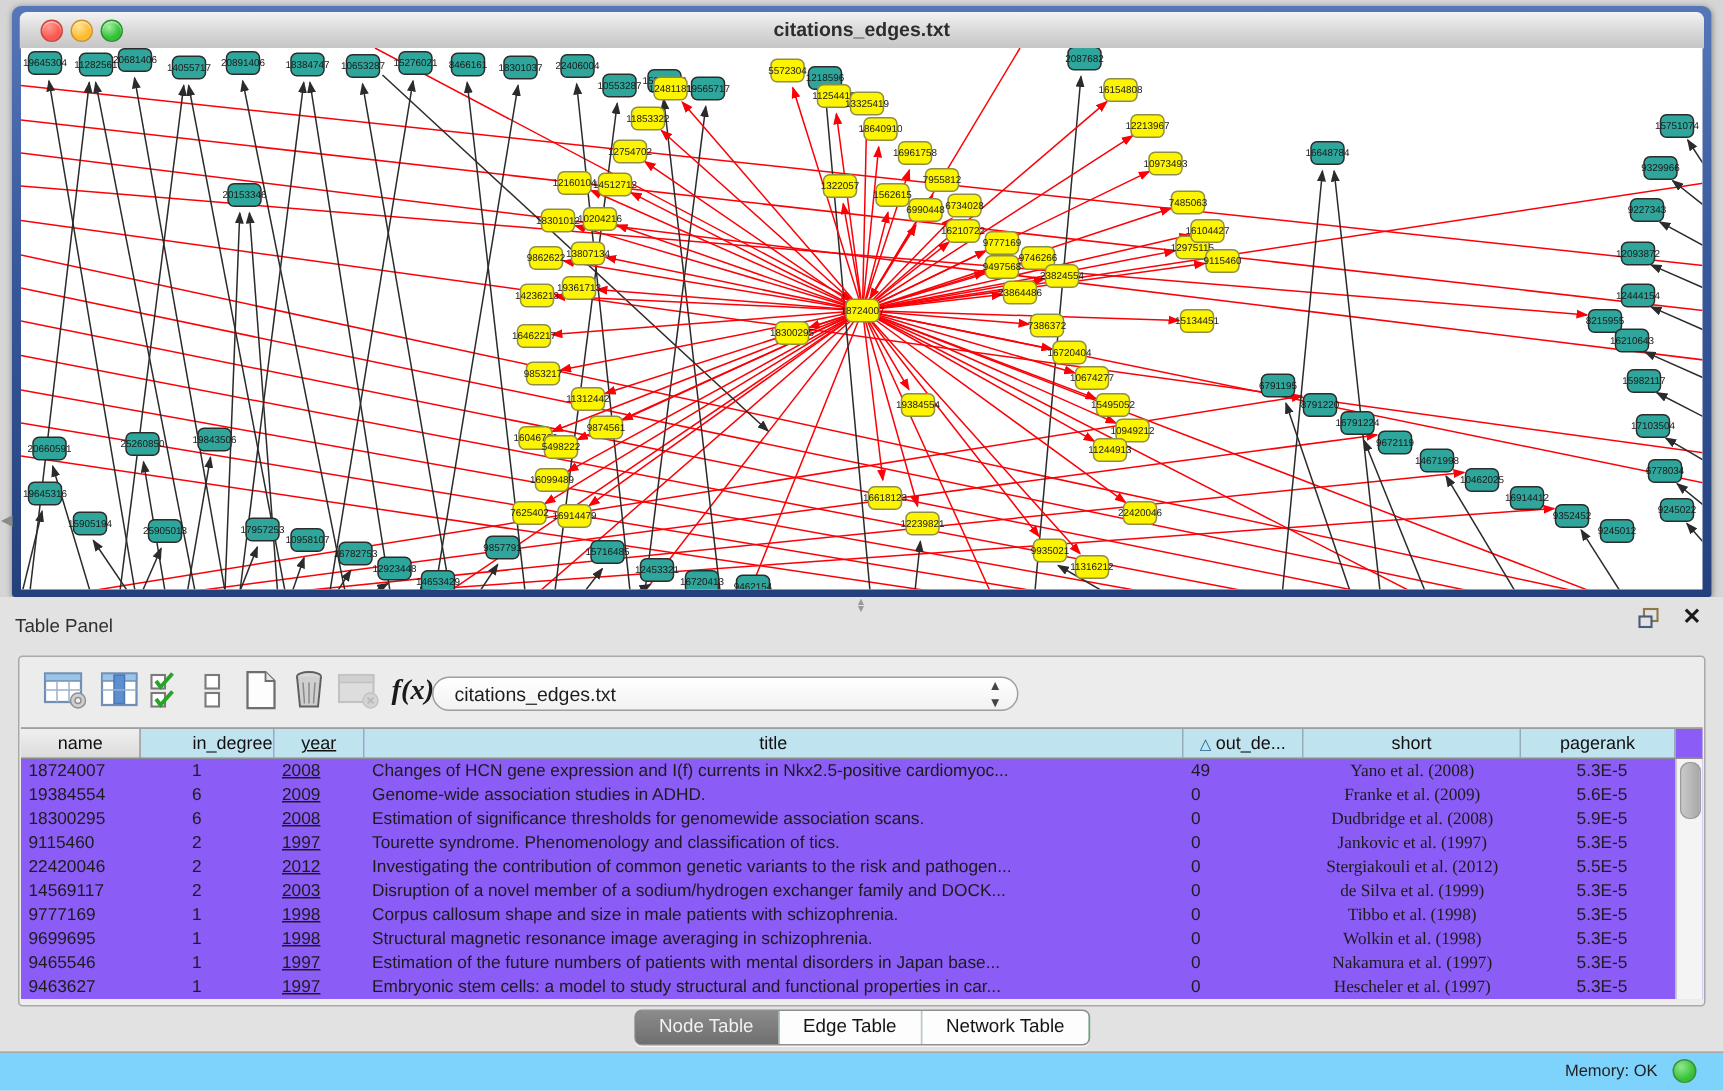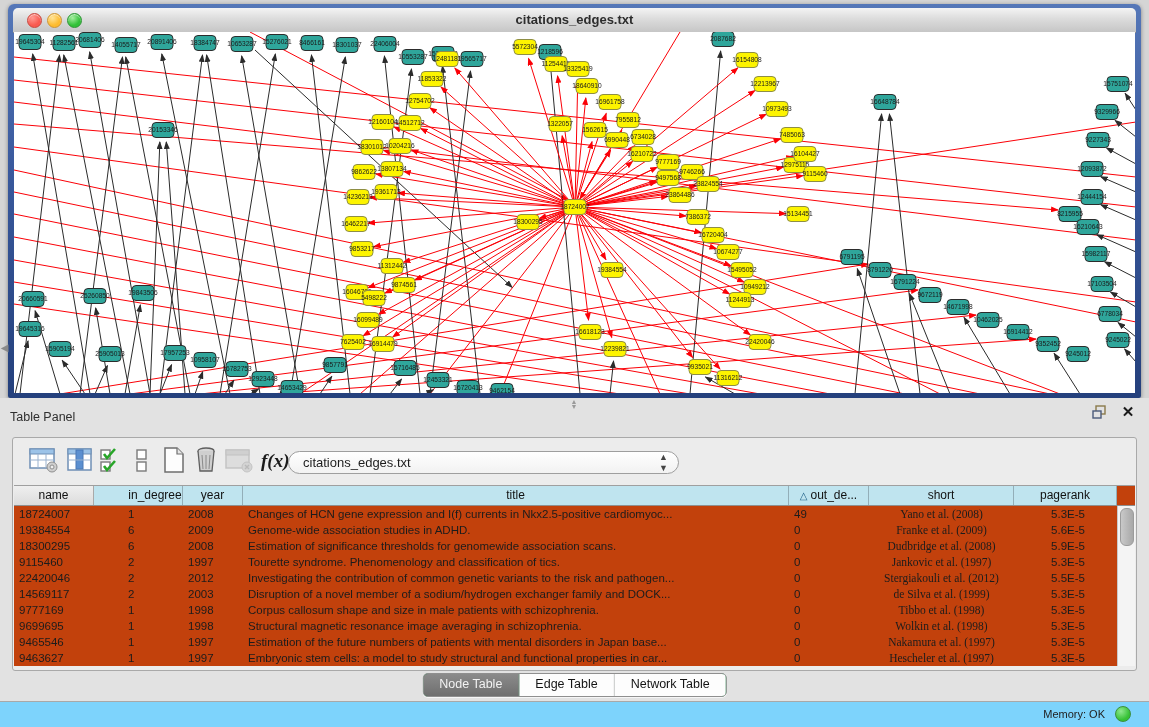--- a/index.html
+++ b/index.html
@@ -58,37 +58,37 @@
   .toolbar{position:absolute;left:0;top:0;right:0;height:44px;}
   .tb-icon{position:absolute;top:8px;height:28px;}
   .combo{
     position:absolute;left:275px;top:13px;width:391px;height:23px;
     background:linear-gradient(180deg,#ffffff,#f2f2f2);
     border:1px solid #9e9e9e;border-radius:12px;
     font-size:13px;color:#1d1d1d;line-height:22px;padding-left:14px;box-sizing:border-box;
   }
   .combo .arrows{position:absolute;right:10px;top:0px;font-size:9px;color:#444;line-height:11px;text-align:center;}
   
-  .tbl{position:absolute;left:1px;top:47px;right:1px;bottom:4px;background:#c2410c;border-top:1px solid #9f9f9f;}
+  .tbl{position:absolute;left:1px;top:47px;right:1px;bottom:4px;background:#8b5cf6;border-top:1px solid #9f9f9f;}
   .thead{display:flex;height:19px;border-bottom:1px solid #8f8f8f;}
   .th{
     box-sizing:border-box;height:19px;background:#bfe4ef;border-right:1px solid #93aeb8;
     font-size:12px;color:#111;text-align:center;line-height:18px;
     overflow:hidden;white-space:nowrap;
   }
   .th.first{background:linear-gradient(180deg,#efefef,#dcdcdc);border-right:1px solid #a9a9a9;}
   .th .sort{color:#1e5f86;font-size:10px;margin-right:3px;}
   .tbody{position:absolute;left:0;top:20px;right:17px;bottom:0;overflow:hidden;}
   .tr{display:flex;height:16px;}
   .td{
     box-sizing:border-box;padding-left:5px;font-size:11.5px;color:#1c1c1c;
     line-height:16px;white-space:nowrap;overflow:hidden;
   }
   .td.center{text-align:center;padding-left:0;font-family:Liberation Serif, serif;}
-  .c0{width:80px;} .c1{width:89px;padding-left:34px;} .c2{width:60px;} .c3{width:546px;}
+  .c0{width:80px;} .c1{width:89px;padding-left:34px;} .c2{width:60px;text-decoration:underline;} .c3{width:546px;}
   .c4{width:80px;} .c5{width:145px;} .c6{width:103px;text-align:center;}
   .vscroll{
     position:absolute;right:0;top:20px;width:17px;bottom:0;
     background:#f4f4f4;border-left:1px solid #c9c9c9;
   }
   .vthumb{
     position:absolute;left:2px;top:2px;width:12px;height:36px;border-radius:6px;
     background:linear-gradient(90deg,#c9c9c9,#a8a8a8);border:1px solid #9b9b9b;
   }
   

